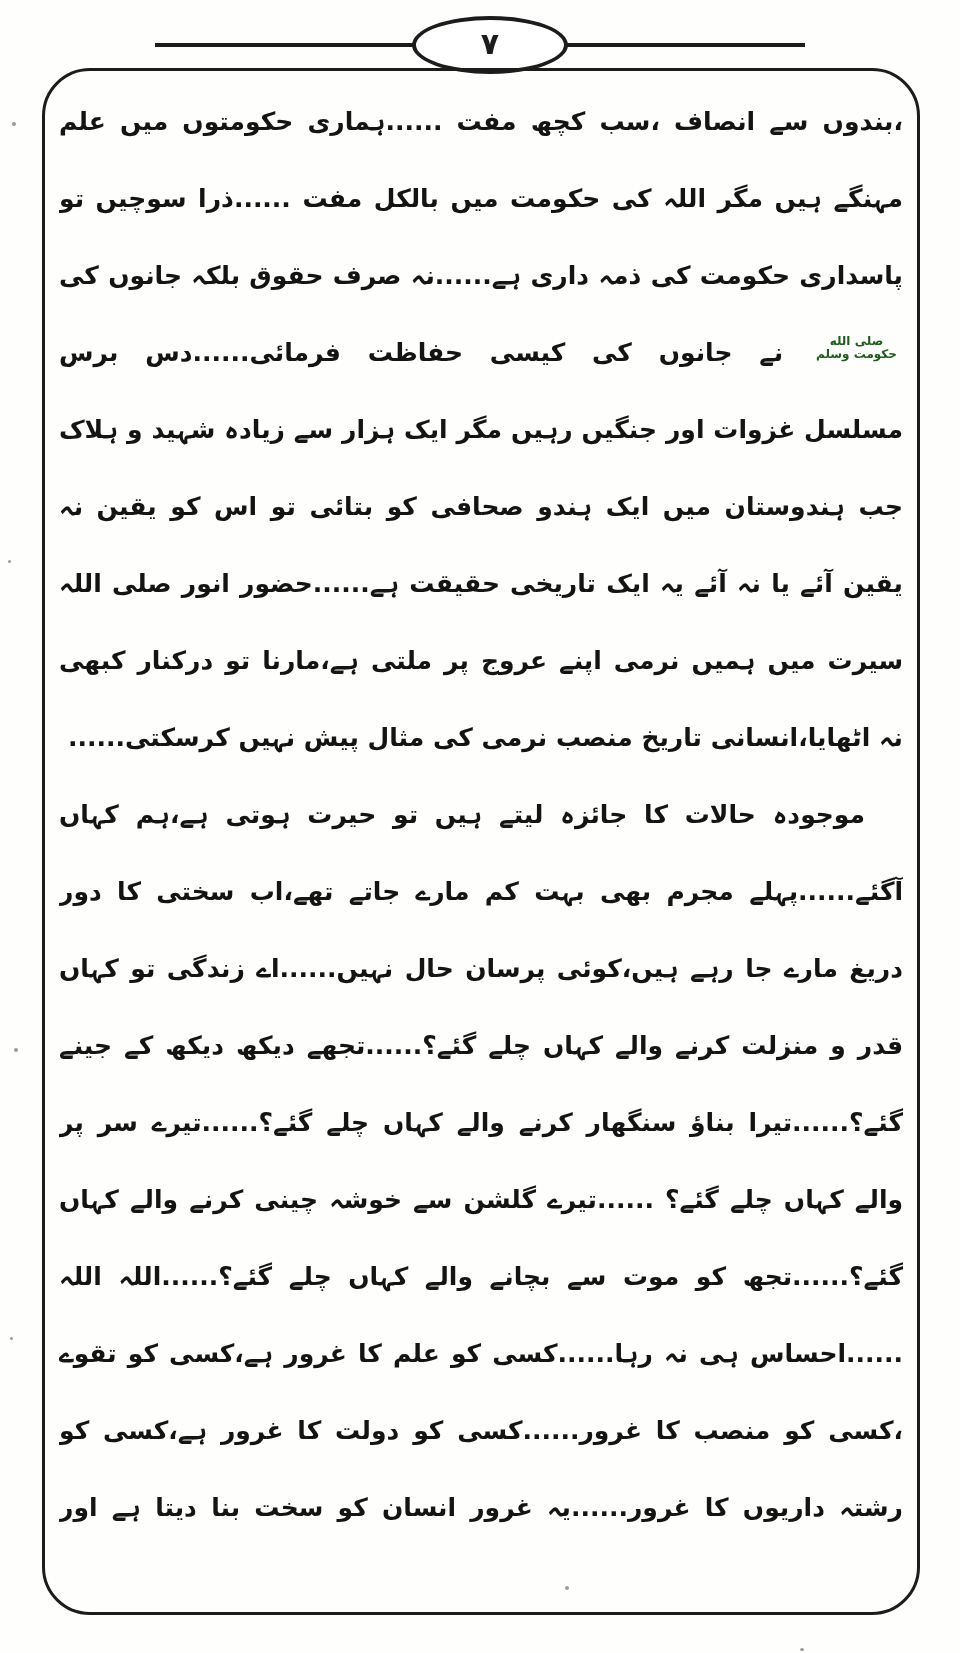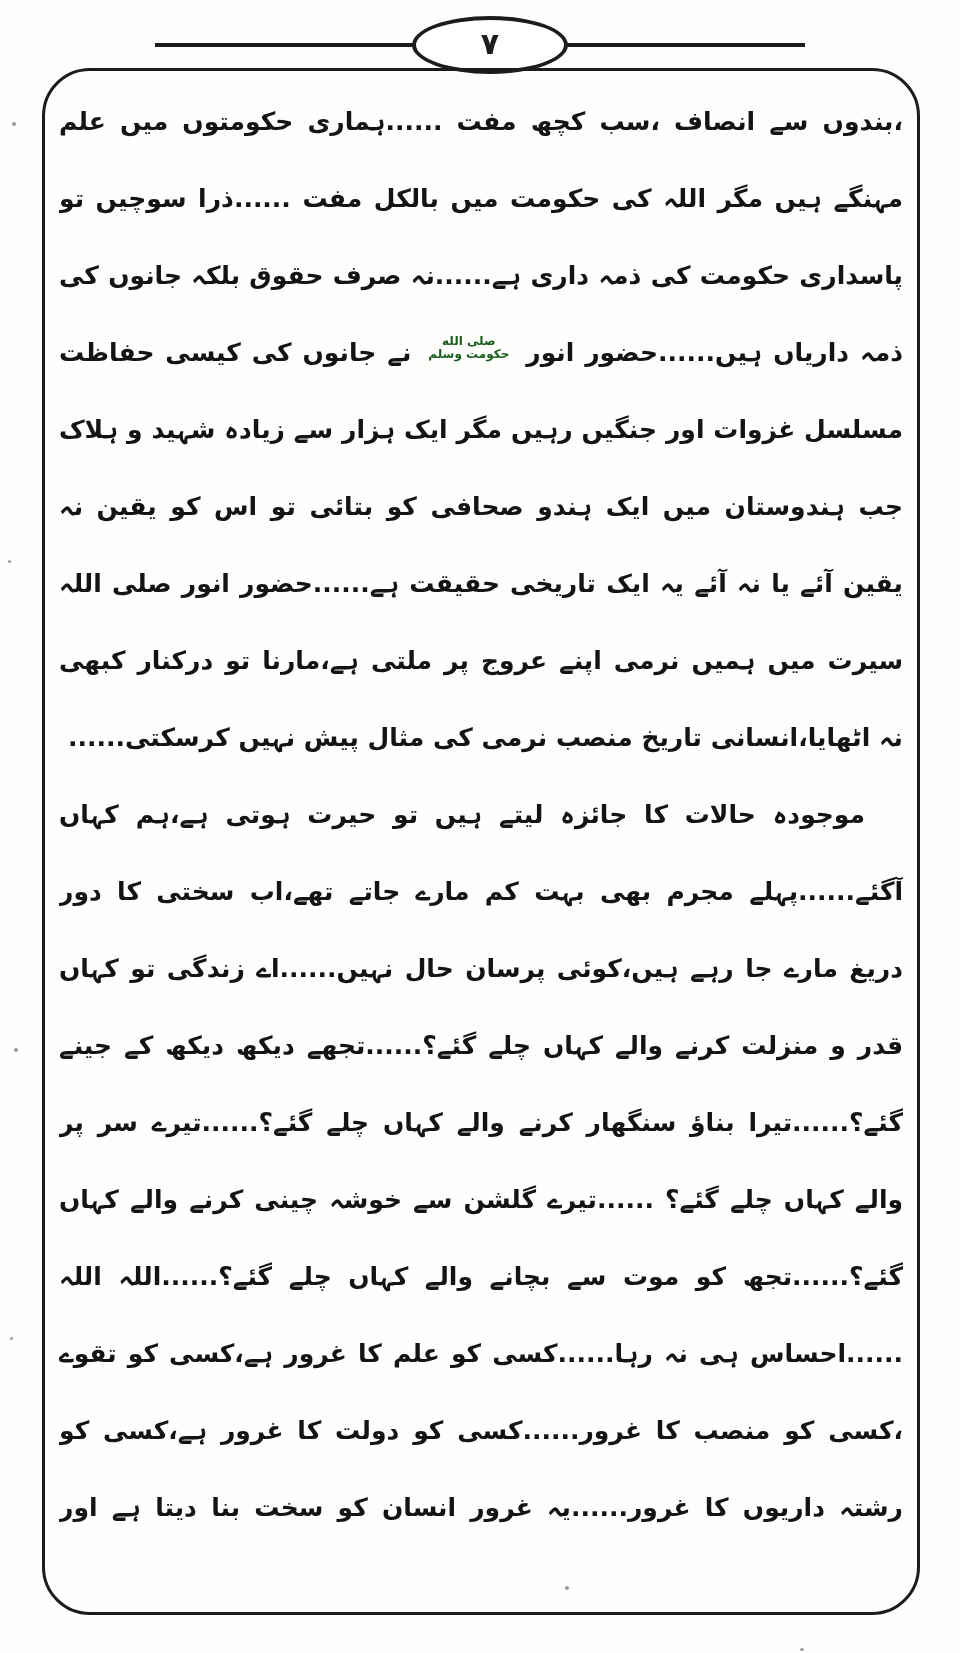--- a/index.html
+++ b/index.html
@@ -120,21 +120,20 @@
       <span class="page-number">۷</span>
     </div>
   </div>
 
   <div class="frame">
     <div class="text-block">
       <div class="line">،بندوں سے انصاف ،سب کچھ مفت ......ہماری حکومتوں میں علم ،علاج ،عدل سب</div>
       <div class="line">مہنگے ہیں مگر اللہ کی حکومت میں بالکل مفت ......ذرا سوچیں تو سہی!......انسانی حقوق کی</div>
       <div class="line">پاسداری حکومت کی ذمہ داری ہے......نہ صرف حقوق بلکہ جانوں کی حفاظت حکومت کی</div>
       <div class="line">
-        <span>ذمہ داریاں ہیں......حضور انور</span>
         <span class="honorific">
           <span>صلى الله</span>
           <span>حکومت وسلم</span>
         </span>
         <span>نے جانوں کی کیسی حفاظت فرمائی......دس برس</span>
       </div>
       <div class="line">مسلسل غزوات اور جنگیں رہیں مگر ایک ہزار سے زیادہ شہید و ہلاک نہ ہوئے......یہ بات</div>
       <div class="line">جب ہندوستان میں ایک ہندو صحافی کو بتائی تو اس کو یقین نہ آیا،حیران رہ گیا،مگر کسی کو</div>
       <div class="line">یقین آئے یا نہ آئے یہ ایک تاریخی حقیقت ہے......حضور انور صلی اللہ علیہ وسلم کی مبارک</div>
       <div class="line">سیرت میں ہمیں نرمی اپنے عروج پر ملتی ہے،مارنا تو درکنار کبھی مارنے کے لیے ہاتھ تک</div>

